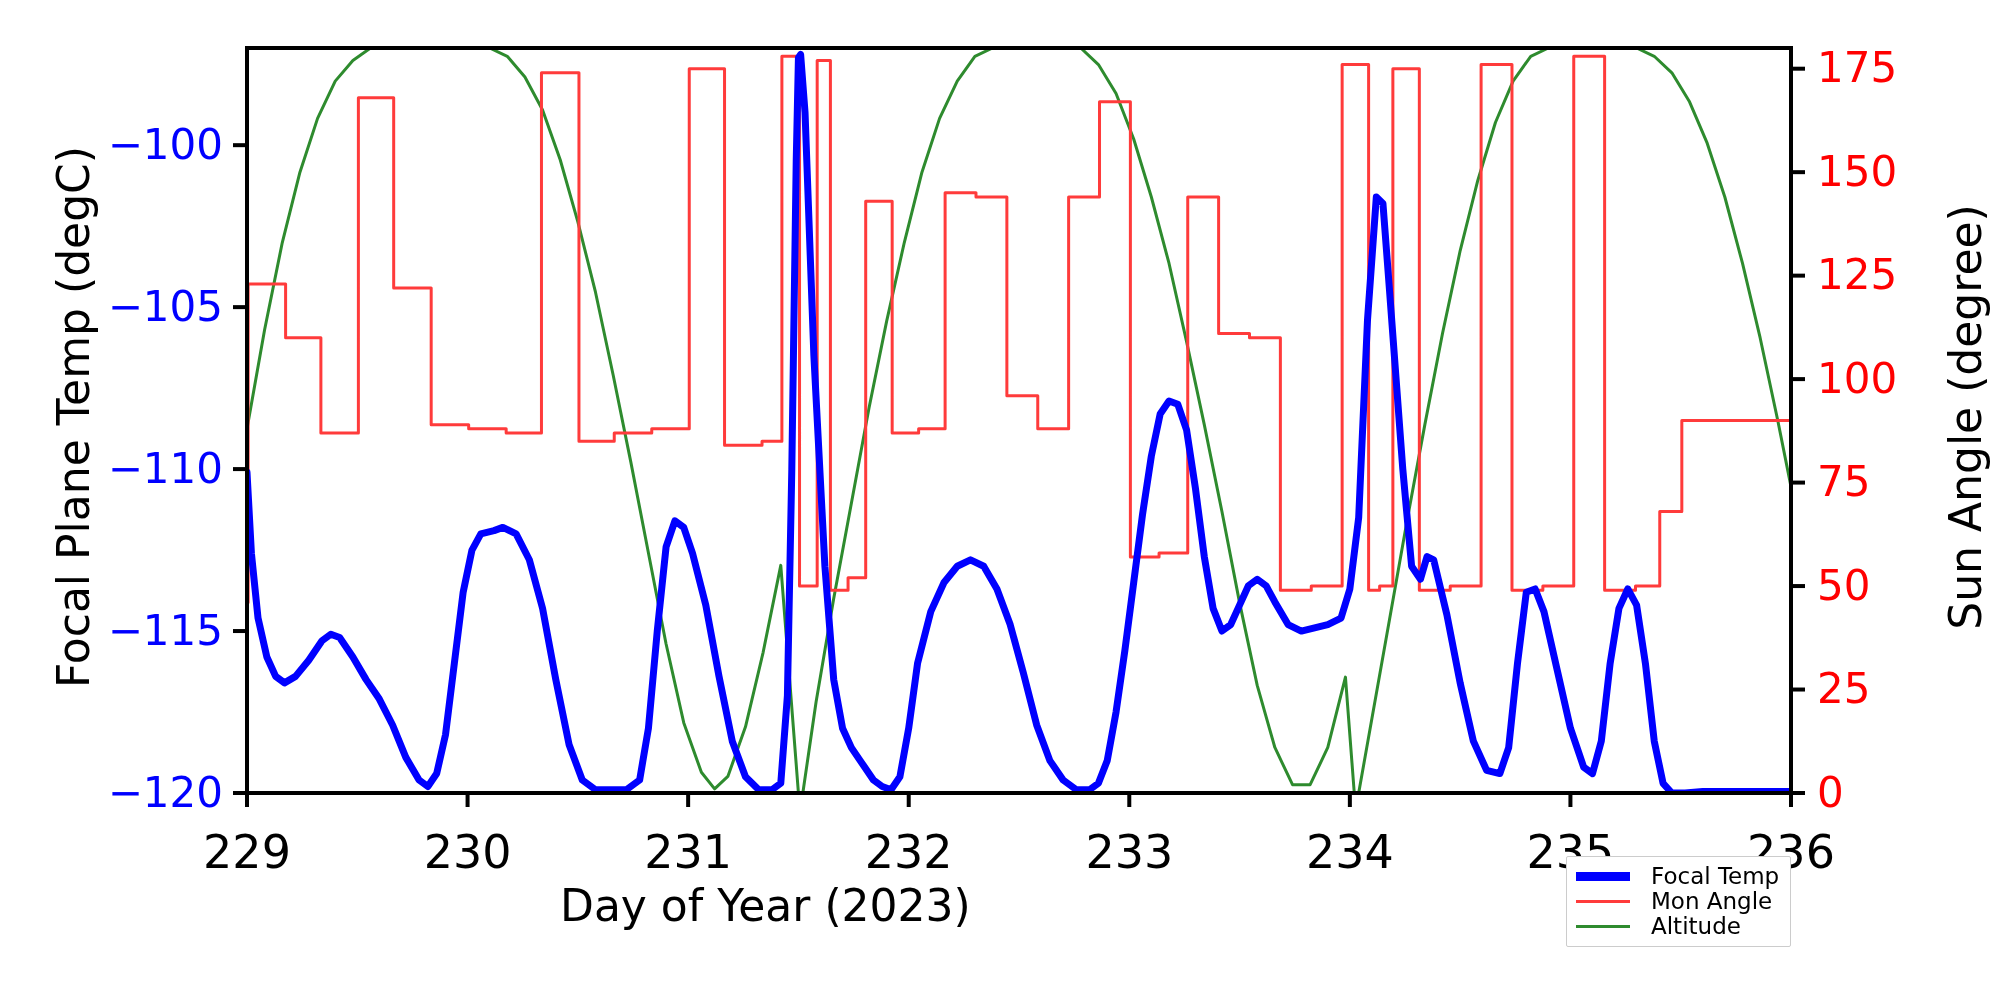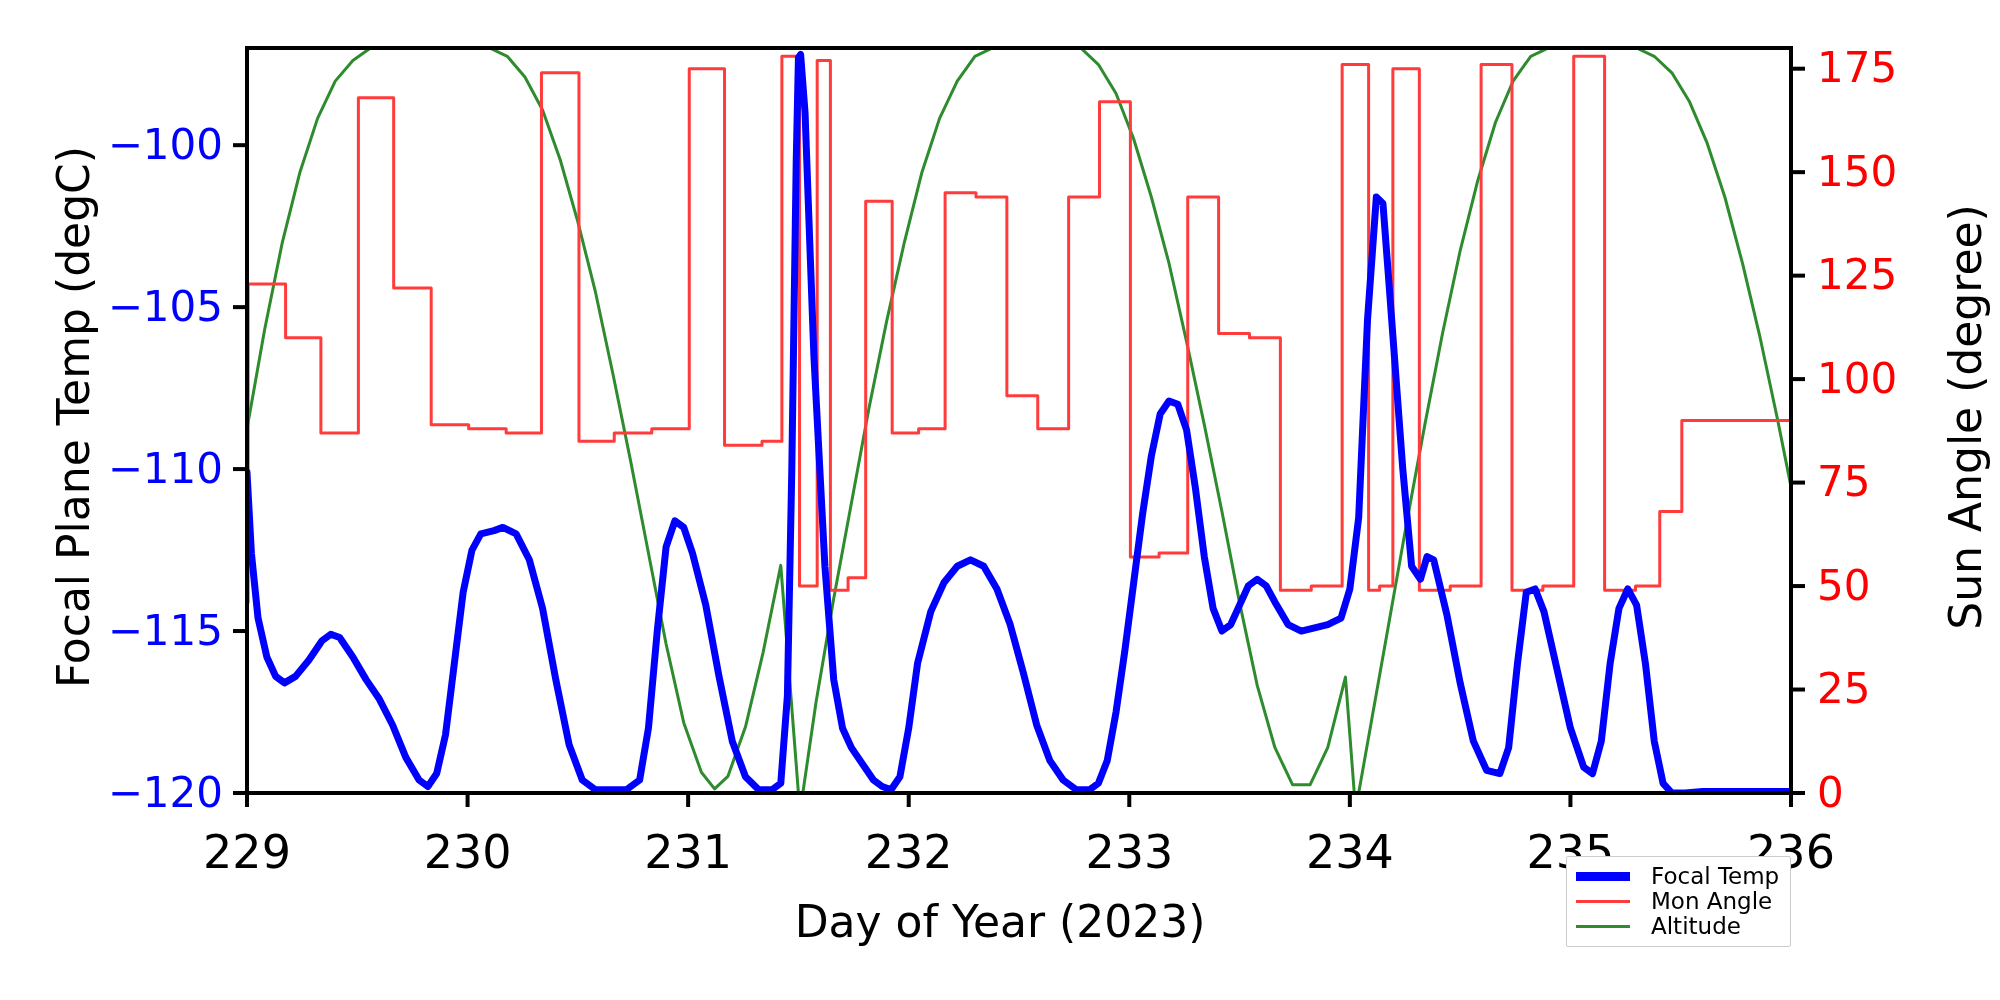--- a/index.html
+++ b/index.html
@@ -12,21 +12,21 @@
     transform:rotate(-90deg);transform-origin:left top;
     text-align:center;line-height:60px;
     left:44px;top:790px;
   }
   #ylabel-right{
     width:746px;height:60px;
     transform:rotate(-90deg);transform-origin:left top;
     text-align:center;line-height:60px;
     left:1936px;top:790px;
   }
-  #xlabel{left:560px;top:880px;width:880px;text-align:center;margin-top:16px;}
+  #xlabel{left:560px;top:880px;width:880px;text-align:left;}
   .tick-text{font-size:42px;dominant-baseline:middle;}
   .tick-left{fill:#0000ff;text-anchor:end;}
   .tick-right{fill:#ff0000;text-anchor:start;}
   .tick-bottom{fill:#000000;text-anchor:middle;font-size:46px;}
   #legend{
     position:absolute;left:1566px;top:856px;
     background:#fff;border:1.6px solid #cccccc;border-radius:2px;
     padding:7px 11px 7px 9px;
   }
   .legend-row{display:flex;align-items:center;height:25px;gap:10px;}

